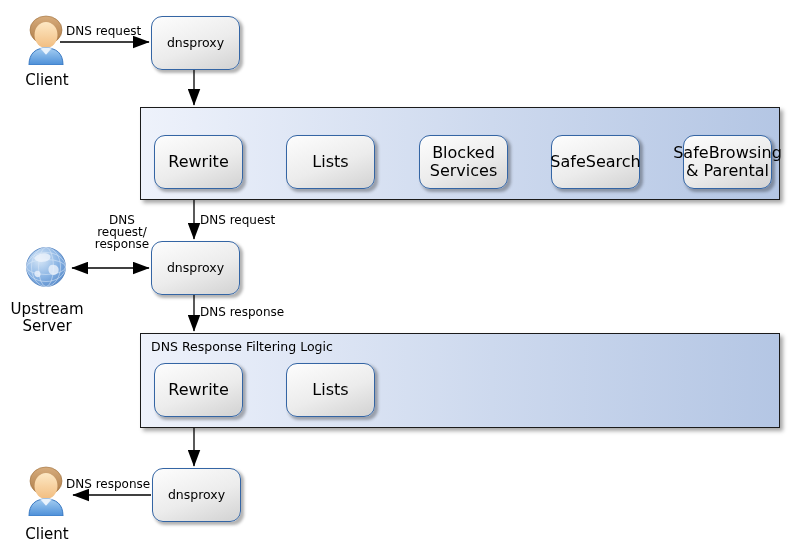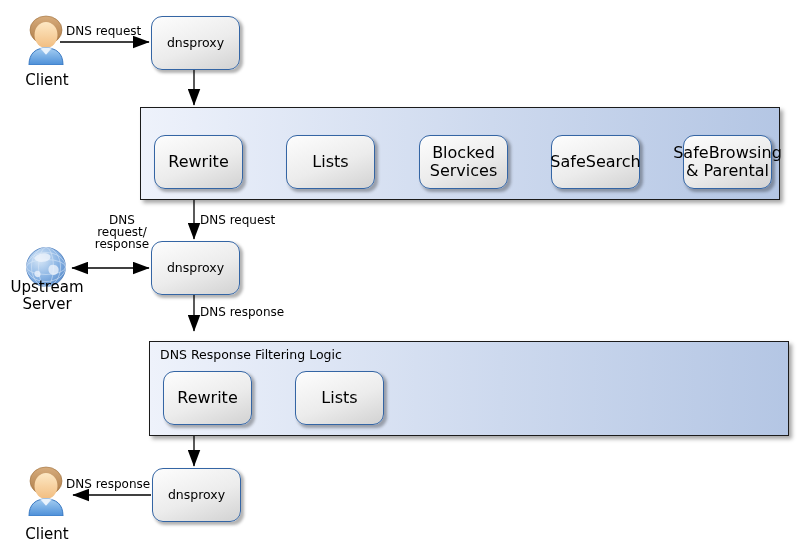--- a/index.html
+++ b/index.html
@@ -126,29 +126,29 @@
       <ellipse cx="21" cy="21" rx="14.5" ry="19.5"></ellipse>
       <ellipse cx="21" cy="21" rx="19.5" ry="7.5"></ellipse>
       <ellipse cx="21" cy="21" rx="19.5" ry="14.5"></ellipse>
     </g>
     <g fill="#ecf3fb" fill-opacity="0.8">
       <path d="M9,12 C13,7 20,6 24,8.5 C27,10.5 25,14.5 20.5,15.5 C15.5,16.5 11,16 9,12 Z"></path>
       <path d="M26,19 C31,18 34.5,21 33.5,25.5 C32,29.5 27,30 24.5,27 C22.5,24 23.5,20 26,19 Z"></path>
       <path d="M11,25 C14,24 16,26 15.5,29 C15,31.5 11.5,32 10,29.8 C8.8,28 9.4,25.7 11,25 Z"></path>
     </g>
   </svg>
-  <div class="actor-label" style="left:7px; top:279px; width:80px;">Upstream Server</div>
+  <div class="actor-label" style="left:7px; top:301px; width:80px;">Upstream Server</div>
 
   <div class="edge-label wrap" style="left:80px; top:214px; width:62px;margin-left:11px;">DNS request/ response</div>
 
   <div class="node" style="left:151px; top:241px;">dnsproxy</div>
 
   <div class="edge-label" style="left:200px; top:305px;">DNS response</div>
 
-  <div class="pipeline" style="left:149px; top:333px; height:95px;margin-top:8px;">
+  <div class="pipeline" style="left:140px; top:333px; height:95px;">
     <div class="pipeline-title">DNS Response Filtering Logic</div>
     <div class="node step" style="left:13px;  top:29px;">Rewrite</div>
     <div class="node step" style="left:145px; top:29px;">Lists</div>
   </div>
 
   <div class="node" style="left:152px; top:468px;">dnsproxy</div>
 
   <div class="edge-label" style="left:66px; top:477px;">DNS response</div>
 
   <svg class="icon" style="left:27px; top:466px;" width="38" height="50" viewBox="0 0 38 50">

